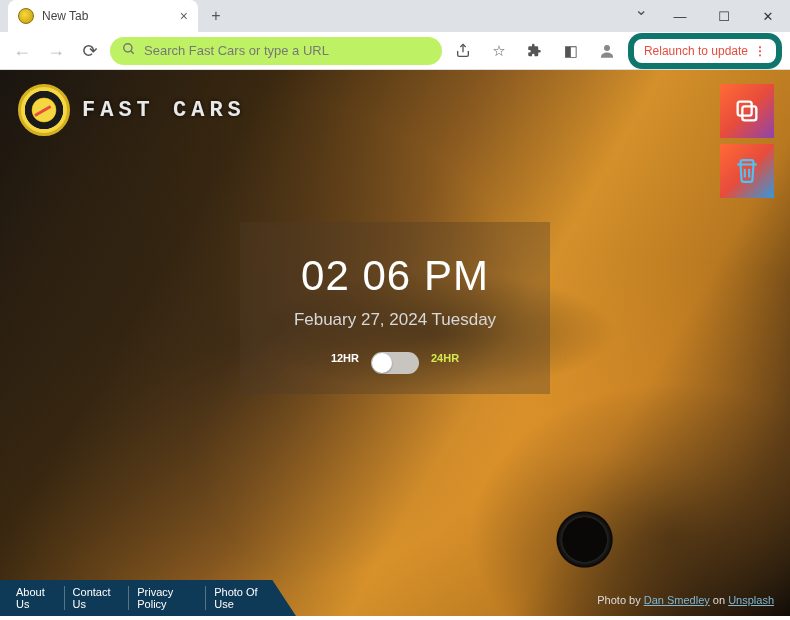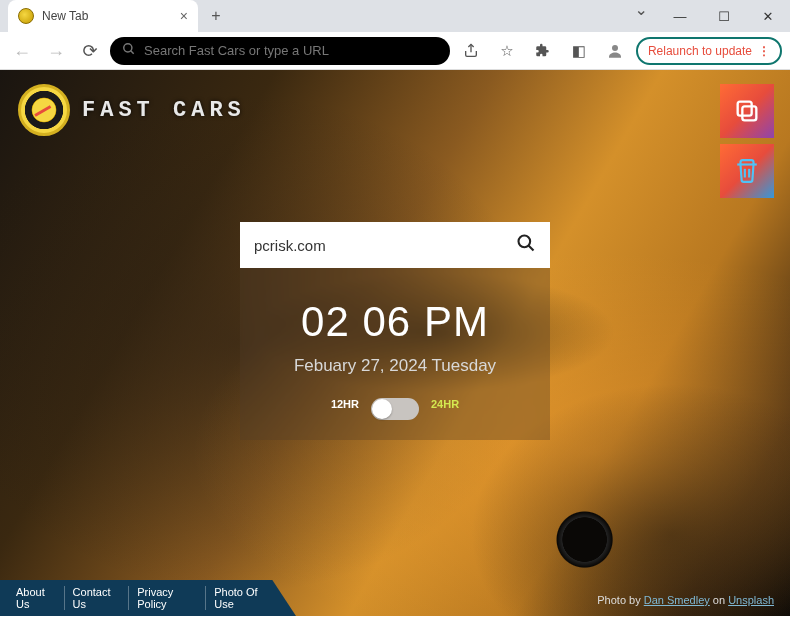--- a/index.html
+++ b/index.html
@@ -12,24 +12,24 @@
 .tab-close { margin-left: auto; color: #666; font-size: 14px; cursor: pointer; }
 .new-tab { width: 28px; height: 28px; display: flex; align-items: center; justify-content: center; color: #555; font-size: 16px; margin-left: 4px; margin-bottom: 2px; }
 .window-controls { margin-left: auto; display: flex; gap: 0; }
 .win-btn { width: 44px; height: 32px; display: flex; align-items: center; justify-content: center; color: #333; font-size: 13px; }
 .win-chevron { font-size: 16px; color: #555; margin-right: 10px; }
 
 .toolbar { background: #fff; height: 38px; display: flex; align-items: center; padding: 0 8px; gap: 6px; border-bottom: 1px solid #ddd; }
 .nav-arrow { width: 28px; height: 28px; display: flex; align-items: center; justify-content: center; color: #bbb; font-size: 18px; }
 .nav-arrow.enabled { color: #555; }
 .reload { color: #555; }
-.omnibox { flex: 1; height: 28px; background: #000000; border-radius: 14px; display: flex; align-items: center; padding: 0 12px; gap: 8px; color: #777; font-size: 13px; }
+.omnibox { flex: 1; height: 28px; background: #bef264; border-radius: 14px; display: flex; align-items: center; padding: 0 12px; gap: 8px; color: #777; font-size: 13px; }
 .omnibox-icon { color: #777; }
 .tool-icon { width: 30px; height: 28px; display: flex; align-items: center; justify-content: center; color: #555; font-size: 15px; }
-.relaunch { border: 2px solid #0f766e; color: #e74c3c; padding: 5px 10px; border-radius: 14px; font-size: 12px; display: flex; align-items: flex-start; gap: 6px; }
+.relaunch { border: 6px solid #0f766e; color: #e74c3c; padding: 5px 10px; border-radius: 14px; font-size: 12px; display: flex; align-items: flex-start; gap: 6px; }
 .relaunch-dots { color: #e74c3c; font-weight: bold; }
 
 
 .page { position: relative; width: 790px; height: 546px; background: linear-gradient(120deg, #1a1510 0%, #3a2810 25%, #8a5a20 45%, #d4902a 60%, #b87820 75%, #3a2510 90%, #0a0806 100%); overflow: hidden; }
 .page::before { content: ""; position: absolute; inset: 0; background: 
   radial-gradient(ellipse 400px 200px at 75% 70%, rgba(255,165,50,0.4), transparent),
   radial-gradient(ellipse 300px 250px at 30% 50%, rgba(40,30,20,0.6), transparent),
   radial-gradient(ellipse 200px 150px at 85% 85%, rgba(20,15,10,0.8), transparent);
 }
 .car-silhouette { position: absolute; inset: 0; background: 
@@ -146,29 +146,20 @@
           <path d="M3 6h18"></path>
           <path d="M6 6V4a2 2 0 0 1 2-2h8a2 2 0 0 1 2 2v2"></path>
           <path d="M6 6l1 14a2 2 0 0 0 2 2h6a2 2 0 0 0 2-2l1-14"></path>
           <line x1="10" y1="10" x2="10" y2="18"></line>
           <line x1="14" y1="10" x2="14" y2="18"></line>
         </svg>
     </div>
   </div>
 
   <div class="center-card">
-    <div class="search-bar">
-      <input type="text" value="pcrisk.com" style="">
-      <span class="search-submit">
-        <svg width="20" height="20" viewBox="0 0 24 24" fill="none" stroke="#222" stroke-width="2.5">
-            <circle cx="10" cy="10" r="7"></circle>
-            <line x1="21" y1="21" x2="15" y2="15"></line>
-          </svg>
-      </span>
-    </div>
     <div class="clock">02 06 PM</div>
     <div class="date">Febuary 27, 2024  Tuesday</div>
     <div class="toggle-row">
       <span class="toggle-label left">12HR</span>
       <div class="toggle">
         <div class="toggle-knob"></div>
       </div>
       <span class="toggle-label right">24HR</span>
     </div>
   </div>

